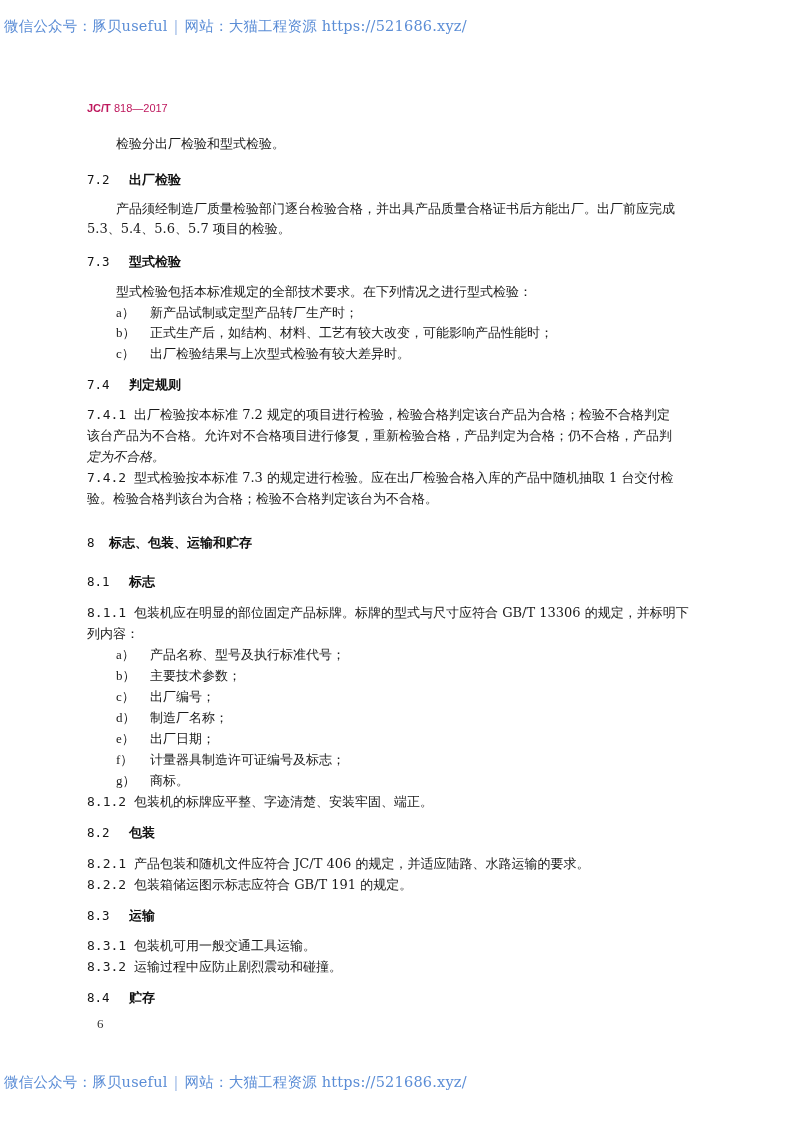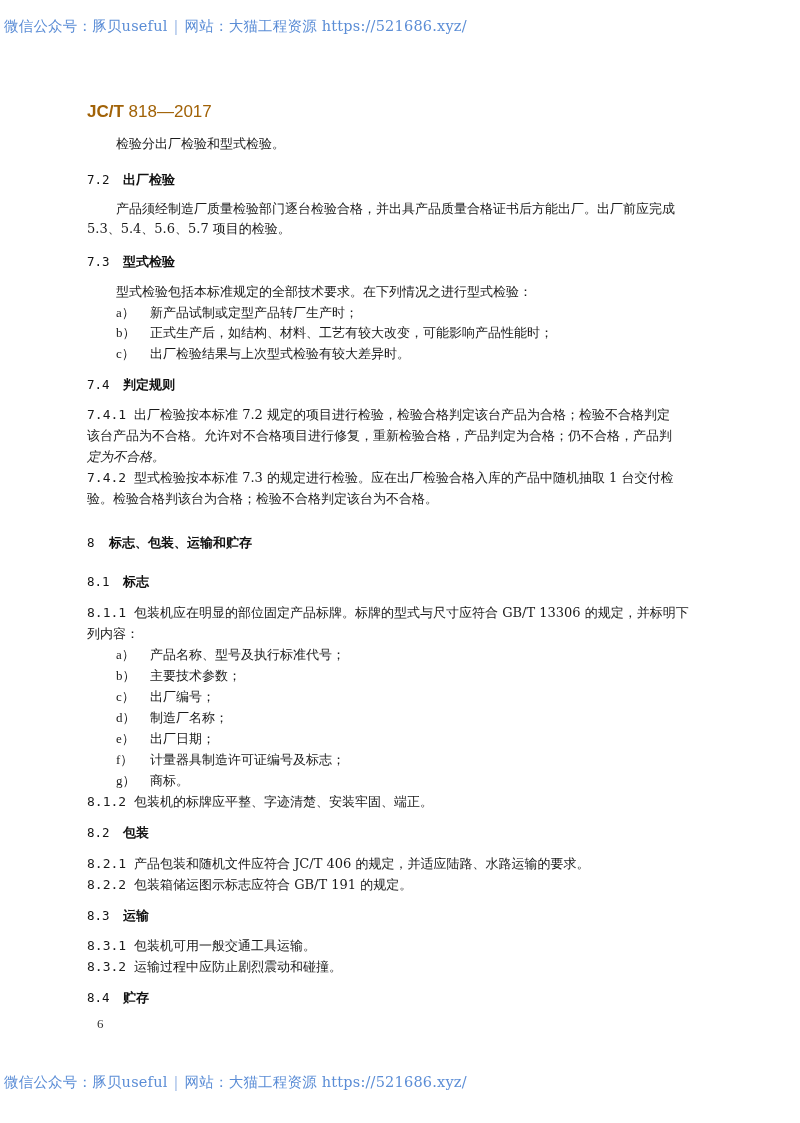--- a/index.html
+++ b/index.html
@@ -26,22 +26,22 @@
   }
   .watermark .sep { color: #9bb8e6; margin: 0 6px; }
   .wm-top { top: 17px; }
   .wm-bottom { top: 1073px; }
 
   .doc-code {
     position: absolute;
     left: 87px;
     top: 102px;
     font-family: "Liberation Sans", "DejaVu Sans", sans-serif;
-    font-size: 17px;
-    color: #a16207;
+    font-size: 11px;
+    color: #be185d;
     text-align: right;
   }
   .doc-code .prefix { font-weight: bold; }
 
   .line {
     position: absolute;
     font-size: 13px;
     line-height: 20px;
     white-space: nowrap;
     color: #1a1a1a;
@@ -52,21 +52,21 @@
     line-height: 20px;
     white-space: nowrap;
     font-family: "DejaVu Sans", "Liberation Sans", sans-serif;
     font-weight: bold;
     color: #111;
   }
   .heading .num {
     font-weight: normal;
     display: inline-block;
     min-width: 30px;
-    margin-right: 6px;
+    margin-right: 12px;
     font-family: "DejaVu Sans Mono", "Liberation Mono", monospace;
     font-size: 12.5px;
   }
   .heading .num.short { min-width: 12px; margin-right: 10px; }
   .clause-num {
     display: inline-block;
     min-width: 42px;
     margin-right: 5px;
     font-family: "DejaVu Sans Mono", "Liberation Mono", monospace;
     font-size: 13px;

